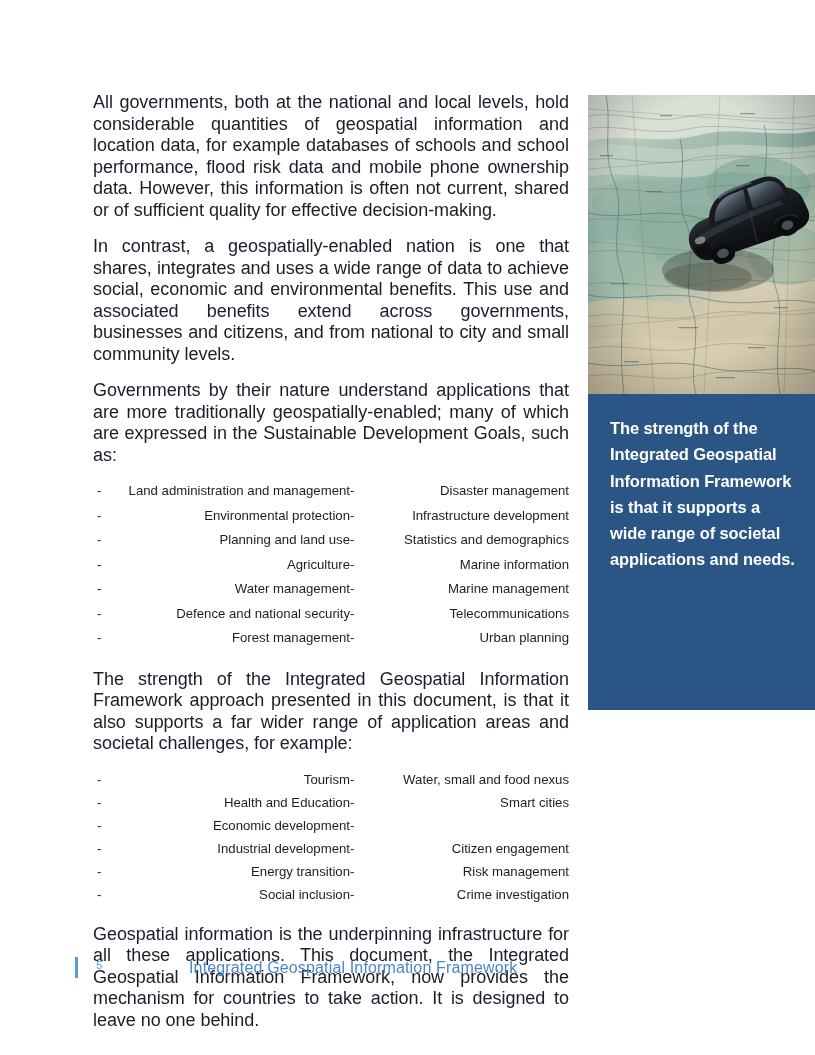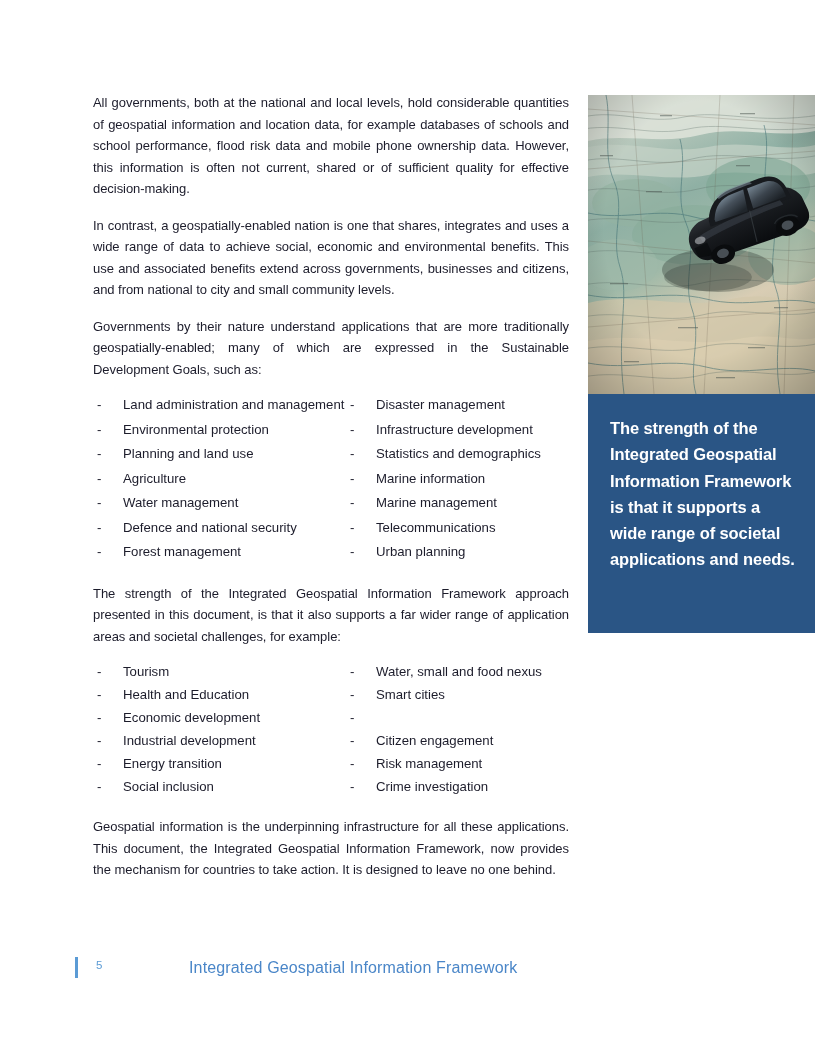--- a/index.html
+++ b/index.html
@@ -17,21 +17,21 @@
 
   
   #text-column {
     position: absolute;
     left: 93px;
     top: 92px;
     width: 476px;
   }
 
   .para {
-    font-size: 13px;
+    font-size: 18px;
     line-height: 21.5px;
     color: #1c1c2b;
     text-align: justify;
     margin: 0 0 15px 0;
     letter-spacing: -0.05px;
   }
   .para.last { margin-bottom: 0; }
 
   
   .list-block {
@@ -53,20 +53,21 @@
   }
   .list-item .dash {
     width: 26px;
     flex: 0 0 26px;
     font-size: 13.2px;
     line-height: 20px;
     color: #1c1c2b;
   }
   .list-item .txt {
     flex: 1 1 auto;
+    text-align: right;
   }
 
   
   #list-one .list-item { margin-bottom: 4.5px; }
   #list-two .list-item { margin-bottom: 3px; }
 
   
   #photo-panel {
     position: absolute;
     left: 588px;
@@ -76,21 +77,21 @@
     overflow: hidden;
   }
   #photo-panel svg { display: block; }
 
   
   #pull-quote {
     position: absolute;
     left: 588px;
     top: 394px;
     width: 227px;
-    height: 239px;
+    height: 316px;
     background: #2a5585;
     box-sizing: border-box;
     padding: 21px 20px 0 22px;
   }
   #pull-quote .quote-text {
     color: #ffffff;
     font-size: 16.5px;
     font-weight: bold;
     line-height: 26.3px;
     letter-spacing: -0.1px;

